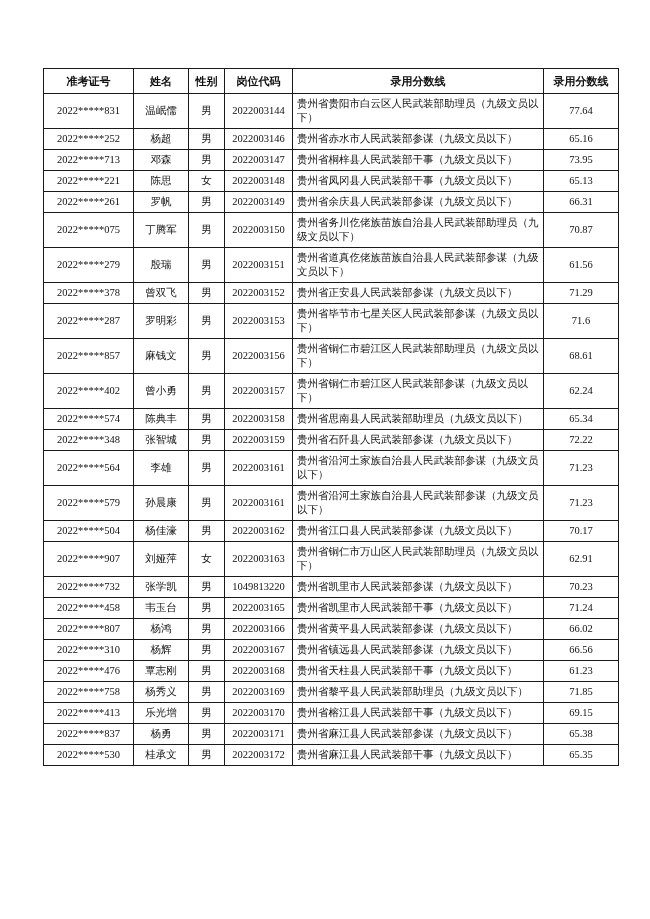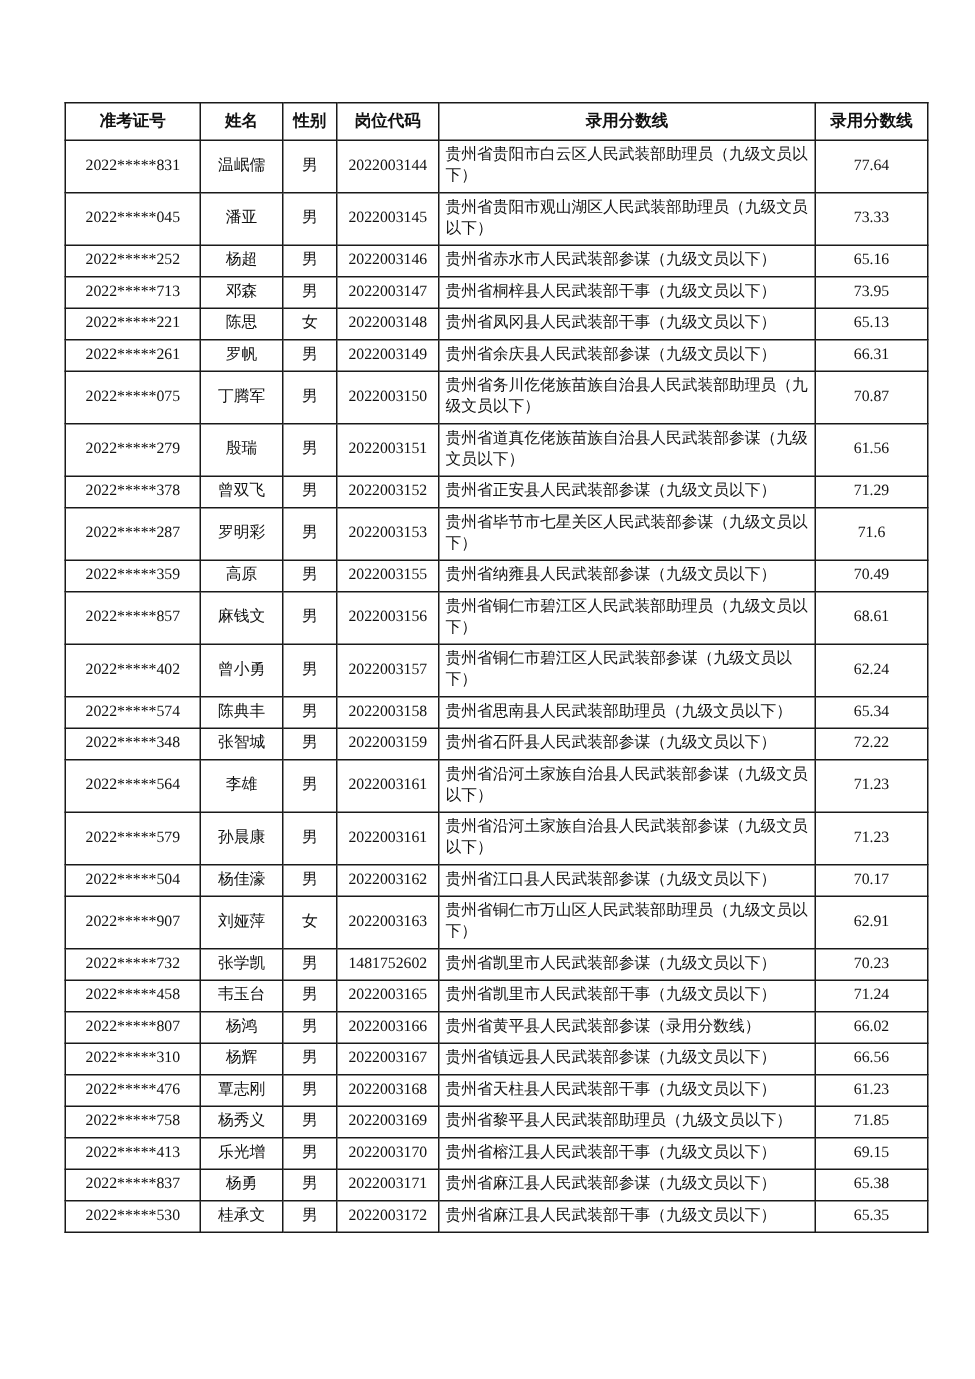--- a/index.html
+++ b/index.html
@@ -87,28 +87,20 @@
     <tbody>
         <tr>
           <td class="col-ticket">2022*****831</td>
           <td class="col-name">温岷儒</td>
           <td class="col-gender">男</td>
           <td class="col-code">2022003144</td>
           <td class="col-position">贵州省贵阳市白云区人民武装部助理员（九级文员以下）</td>
           <td class="col-score">77.64</td>
         </tr>
         <tr>
-          <td class="col-ticket">2022*****045</td>
-          <td class="col-name">潘亚</td>
-          <td class="col-gender">男</td>
-          <td class="col-code">2022003145</td>
-          <td class="col-position">贵州省贵阳市观山湖区人民武装部助理员（九级文员以下）</td>
-          <td class="col-score">73.33</td>
-        </tr>
-        <tr>
           <td class="col-ticket">2022*****252</td>
           <td class="col-name">杨超</td>
           <td class="col-gender">男</td>
           <td class="col-code">2022003146</td>
           <td class="col-position">贵州省赤水市人民武装部参谋（九级文员以下）</td>
           <td class="col-score">65.16</td>
         </tr>
         <tr>
           <td class="col-ticket">2022*****713</td>
           <td class="col-name">邓森</td>
@@ -159,28 +151,20 @@
         </tr>
         <tr>
           <td class="col-ticket">2022*****287</td>
           <td class="col-name">罗明彩</td>
           <td class="col-gender">男</td>
           <td class="col-code">2022003153</td>
           <td class="col-position">贵州省毕节市七星关区人民武装部参谋（九级文员以下）</td>
           <td class="col-score">71.6</td>
         </tr>
         <tr>
-          <td class="col-ticket">2022*****359</td>
-          <td class="col-name">高原</td>
-          <td class="col-gender">男</td>
-          <td class="col-code">2022003155</td>
-          <td class="col-position">贵州省纳雍县人民武装部参谋（九级文员以下）</td>
-          <td class="col-score">70.49</td>
-        </tr>
-        <tr>
           <td class="col-ticket">2022*****857</td>
           <td class="col-name">麻钱文</td>
           <td class="col-gender">男</td>
           <td class="col-code">2022003156</td>
           <td class="col-position">贵州省铜仁市碧江区人民武装部助理员（九级文员以下）</td>
           <td class="col-score">68.61</td>
         </tr>
         <tr>
           <td class="col-ticket">2022*****402</td>
           <td class="col-name">曾小勇</td>
@@ -234,38 +218,38 @@
           <td class="col-name">刘娅萍</td>
           <td class="col-gender">女</td>
           <td class="col-code">2022003163</td>
           <td class="col-position">贵州省铜仁市万山区人民武装部助理员（九级文员以下）</td>
           <td class="col-score">62.91</td>
         </tr>
         <tr>
           <td class="col-ticket">2022*****732</td>
           <td class="col-name">张学凯</td>
           <td class="col-gender">男</td>
-          <td class="col-code">1481752602</td>
+          <td class="col-code">1049813220</td>
           <td class="col-position">贵州省凯里市人民武装部参谋（九级文员以下）</td>
           <td class="col-score">70.23</td>
         </tr>
         <tr>
           <td class="col-ticket">2022*****458</td>
           <td class="col-name">韦玉台</td>
           <td class="col-gender">男</td>
           <td class="col-code">2022003165</td>
           <td class="col-position">贵州省凯里市人民武装部干事（九级文员以下）</td>
           <td class="col-score">71.24</td>
         </tr>
         <tr>
           <td class="col-ticket">2022*****807</td>
           <td class="col-name">杨鸿</td>
           <td class="col-gender">男</td>
           <td class="col-code">2022003166</td>
-          <td class="col-position">贵州省黄平县人民武装部参谋（录用分数线）</td>
+          <td class="col-position">贵州省黄平县人民武装部参谋（九级文员以下）</td>
           <td class="col-score">66.02</td>
         </tr>
         <tr>
           <td class="col-ticket">2022*****310</td>
           <td class="col-name">杨辉</td>
           <td class="col-gender">男</td>
           <td class="col-code">2022003167</td>
           <td class="col-position">贵州省镇远县人民武装部参谋（九级文员以下）</td>
           <td class="col-score">66.56</td>
         </tr>

